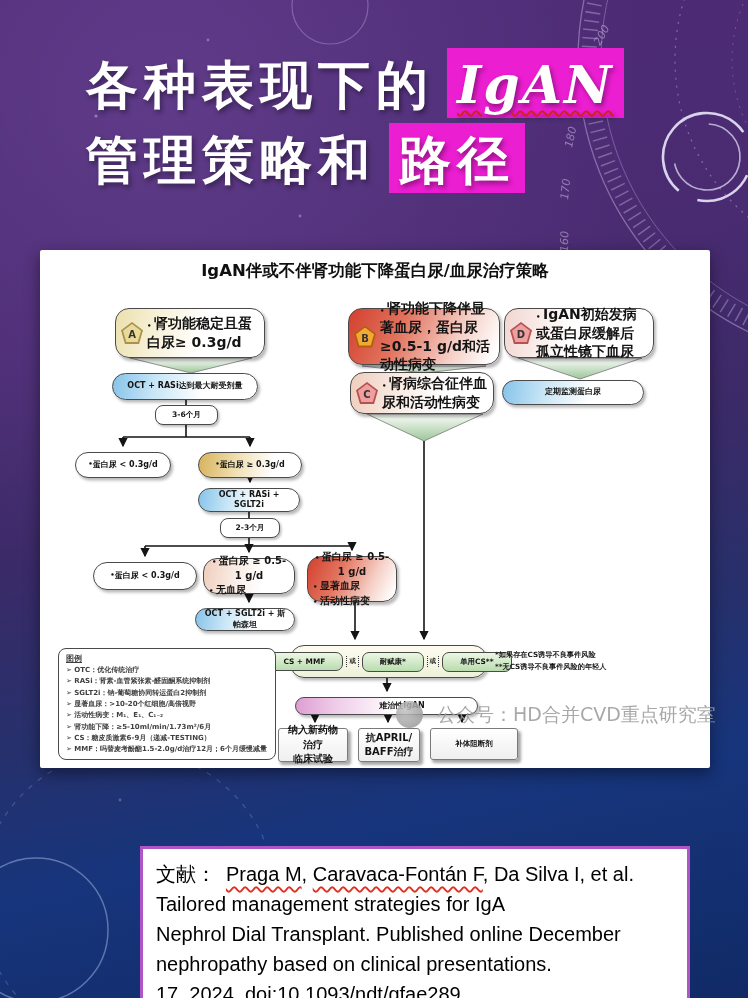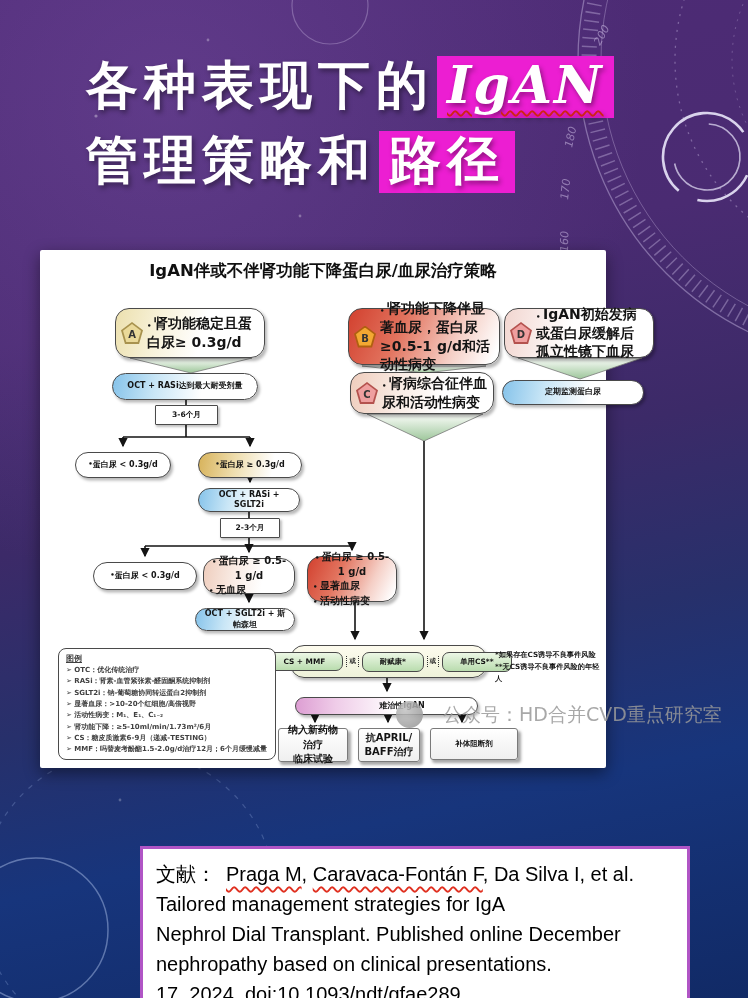--- a/index.html
+++ b/index.html
@@ -8,34 +8,34 @@
     font-family:"DejaVu Sans",sans-serif;
     background:
       radial-gradient(circle at 22% 10%, rgba(140,95,185,.30), rgba(0,0,0,0) 45%),
       linear-gradient(168deg,#4e2b76 0%,#4a2b72 30%,#3c2a68 48%,#27306b 64%,#17357c 78%,#112a66 100%);
   }
   .bg-deco{position:absolute; left:0; top:0; z-index:0;}
   
   .title{position:absolute; left:86px; top:48px; z-index:3; color:#fff;}
   .t-line{font-size:52px; font-weight:900; letter-spacing:6px; line-height:75px;
           text-shadow:2px 3px 5px rgba(0,0,0,.40); white-space:nowrap;}
-  .hl{display:inline-block; background:#ec1ed2; padding:2px 10px 5px; margin-left:3px; line-height:1.05;}
+  .hl{display:inline-block; background:#ec1ed2; padding:10px 10px 5px; margin-left:13px; line-height:1.05;}
   .hl-serif{font-family:"DejaVu Serif",serif; font-style:italic; font-weight:700; letter-spacing:2px;
             text-decoration:underline wavy #cf2415; text-decoration-thickness:2px; text-underline-offset:7px;}
   
-  .panel{position:absolute; left:40px; top:250px; width:566px; height:518px; background:#fff;
+  .panel{position:absolute; left:40px; top:250px; width:670px; height:518px; background:#fff;
          border-radius:2px; box-shadow:0 5px 16px rgba(0,0,0,.45); z-index:2;text-decoration:underline;}
   .chart-title{position:absolute; left:0; top:10px; width:100%; text-align:center;
                font-size:16.5px; font-weight:bold; color:#101010; z-index:2;}
   .connectors{position:absolute; left:0; top:0; z-index:1;}
   .fbox{position:absolute; z-index:2; border:1.3px solid #4a4a4a; border-radius:14px; background:#fff;
         display:flex; align-items:center; justify-content:center; text-align:center;
         font-weight:bold; color:#141414; box-shadow:2px 2.5px 3px rgba(0,0,0,.28); box-sizing:border-box;
         font-size:8px; line-height:1.3; padding:2px 5px;}
-  .oval{border-radius:1px; font-size:7.6px; box-shadow:1.5px 2px 2.5px rgba(0,0,0,.25);}
+  .oval{border-radius:8px; font-size:7.6px; box-shadow:1.5px 2px 2.5px rgba(0,0,0,.25);}
   .grad-blue{background:linear-gradient(100deg,#86c3ea 0%,#c9e6f6 30%,#ffffff 62%);}
   .grad-gold{background:linear-gradient(100deg,#d7b25a 0%,#eeddad 35%,#ffffff 72%);}
   .grad-red{background:linear-gradient(115deg,#d2402e 0%,#e2745f 35%,#f5cfc6 70%,#ffffff 95%);}
   .grad-red-soft{background:linear-gradient(100deg,#efcdbd 0%,#f9ece5 35%,#ffffff 65%);}
   .grad-pink{background:linear-gradient(90deg,#dd9ed3 0%,#efcce8 22%,#ffffff 55%);}
   .grad-yellow{background:linear-gradient(105deg,#ece0ae 0%,#f7f1d8 28%,#ffffff 58%);}
   .grad-pinkline{background:linear-gradient(100deg,#f2d6d0 0%,#ffffff 45%);}
   .node{justify-content:flex-start; text-align:left; gap:4px; padding:3px 6px 3px 5px;}
   .node-text{flex:1; font-size:14px; line-height:1.35;}
   .bl::before{content:"•  "; font-size:7px;}
@@ -64,21 +64,21 @@
   .rect{border-radius:3px; border:1.2px solid #7a7a7a; box-shadow:2.5px 3px 3px rgba(0,0,0,.35);
         font-size:7.5px; background:linear-gradient(180deg,#ffffff,#efefef);}
   
   .legend{position:absolute; z-index:2; left:18px; top:398px; width:218px; height:112px;
           border:1.3px solid #4a4a4a; border-radius:8px; background:#fff; box-sizing:border-box;
           padding:4px 7px; text-align:left; color:#404040;}
   .legend-title{font-size:8px; font-weight:bold; text-decoration:underline; margin-bottom:1px;}
   .legend-item{font-size:7px; font-weight:bold; line-height:1.62; white-space:nowrap;}
   .legend-item::before{content:"➢ ";}
   
-  .watermark{position:absolute; left:396px; top:701px; z-index:6; display:flex; align-items:center; gap:20px;
+  .watermark{position:absolute; left:396px; top:701px; z-index:6; display:flex; align-items:center; gap:14px;
              color:#9a9a9a; opacity:.85; font-size:19px; white-space:nowrap;}
   .wm-logo{width:27px; height:27px; border-radius:50%; background:radial-gradient(circle at 35% 35%,#c2c2c2,#8e8e8e);
            flex:0 0 auto;}
   
   .citation{position:absolute; left:140px; top:846px; width:550px; height:158px; z-index:3;
             background:#fff; border:3px solid #b055c5; box-sizing:border-box; padding:10px 13px;
             font-family:"Liberation Sans",sans-serif; font-size:20px; line-height:1.5; color:#000;}
   .cite-label{margin-right:10px;}
   .wavy{text-decoration:underline wavy #e03020; text-decoration-thickness:1.5px; text-underline-offset:5px;}
 </style>

